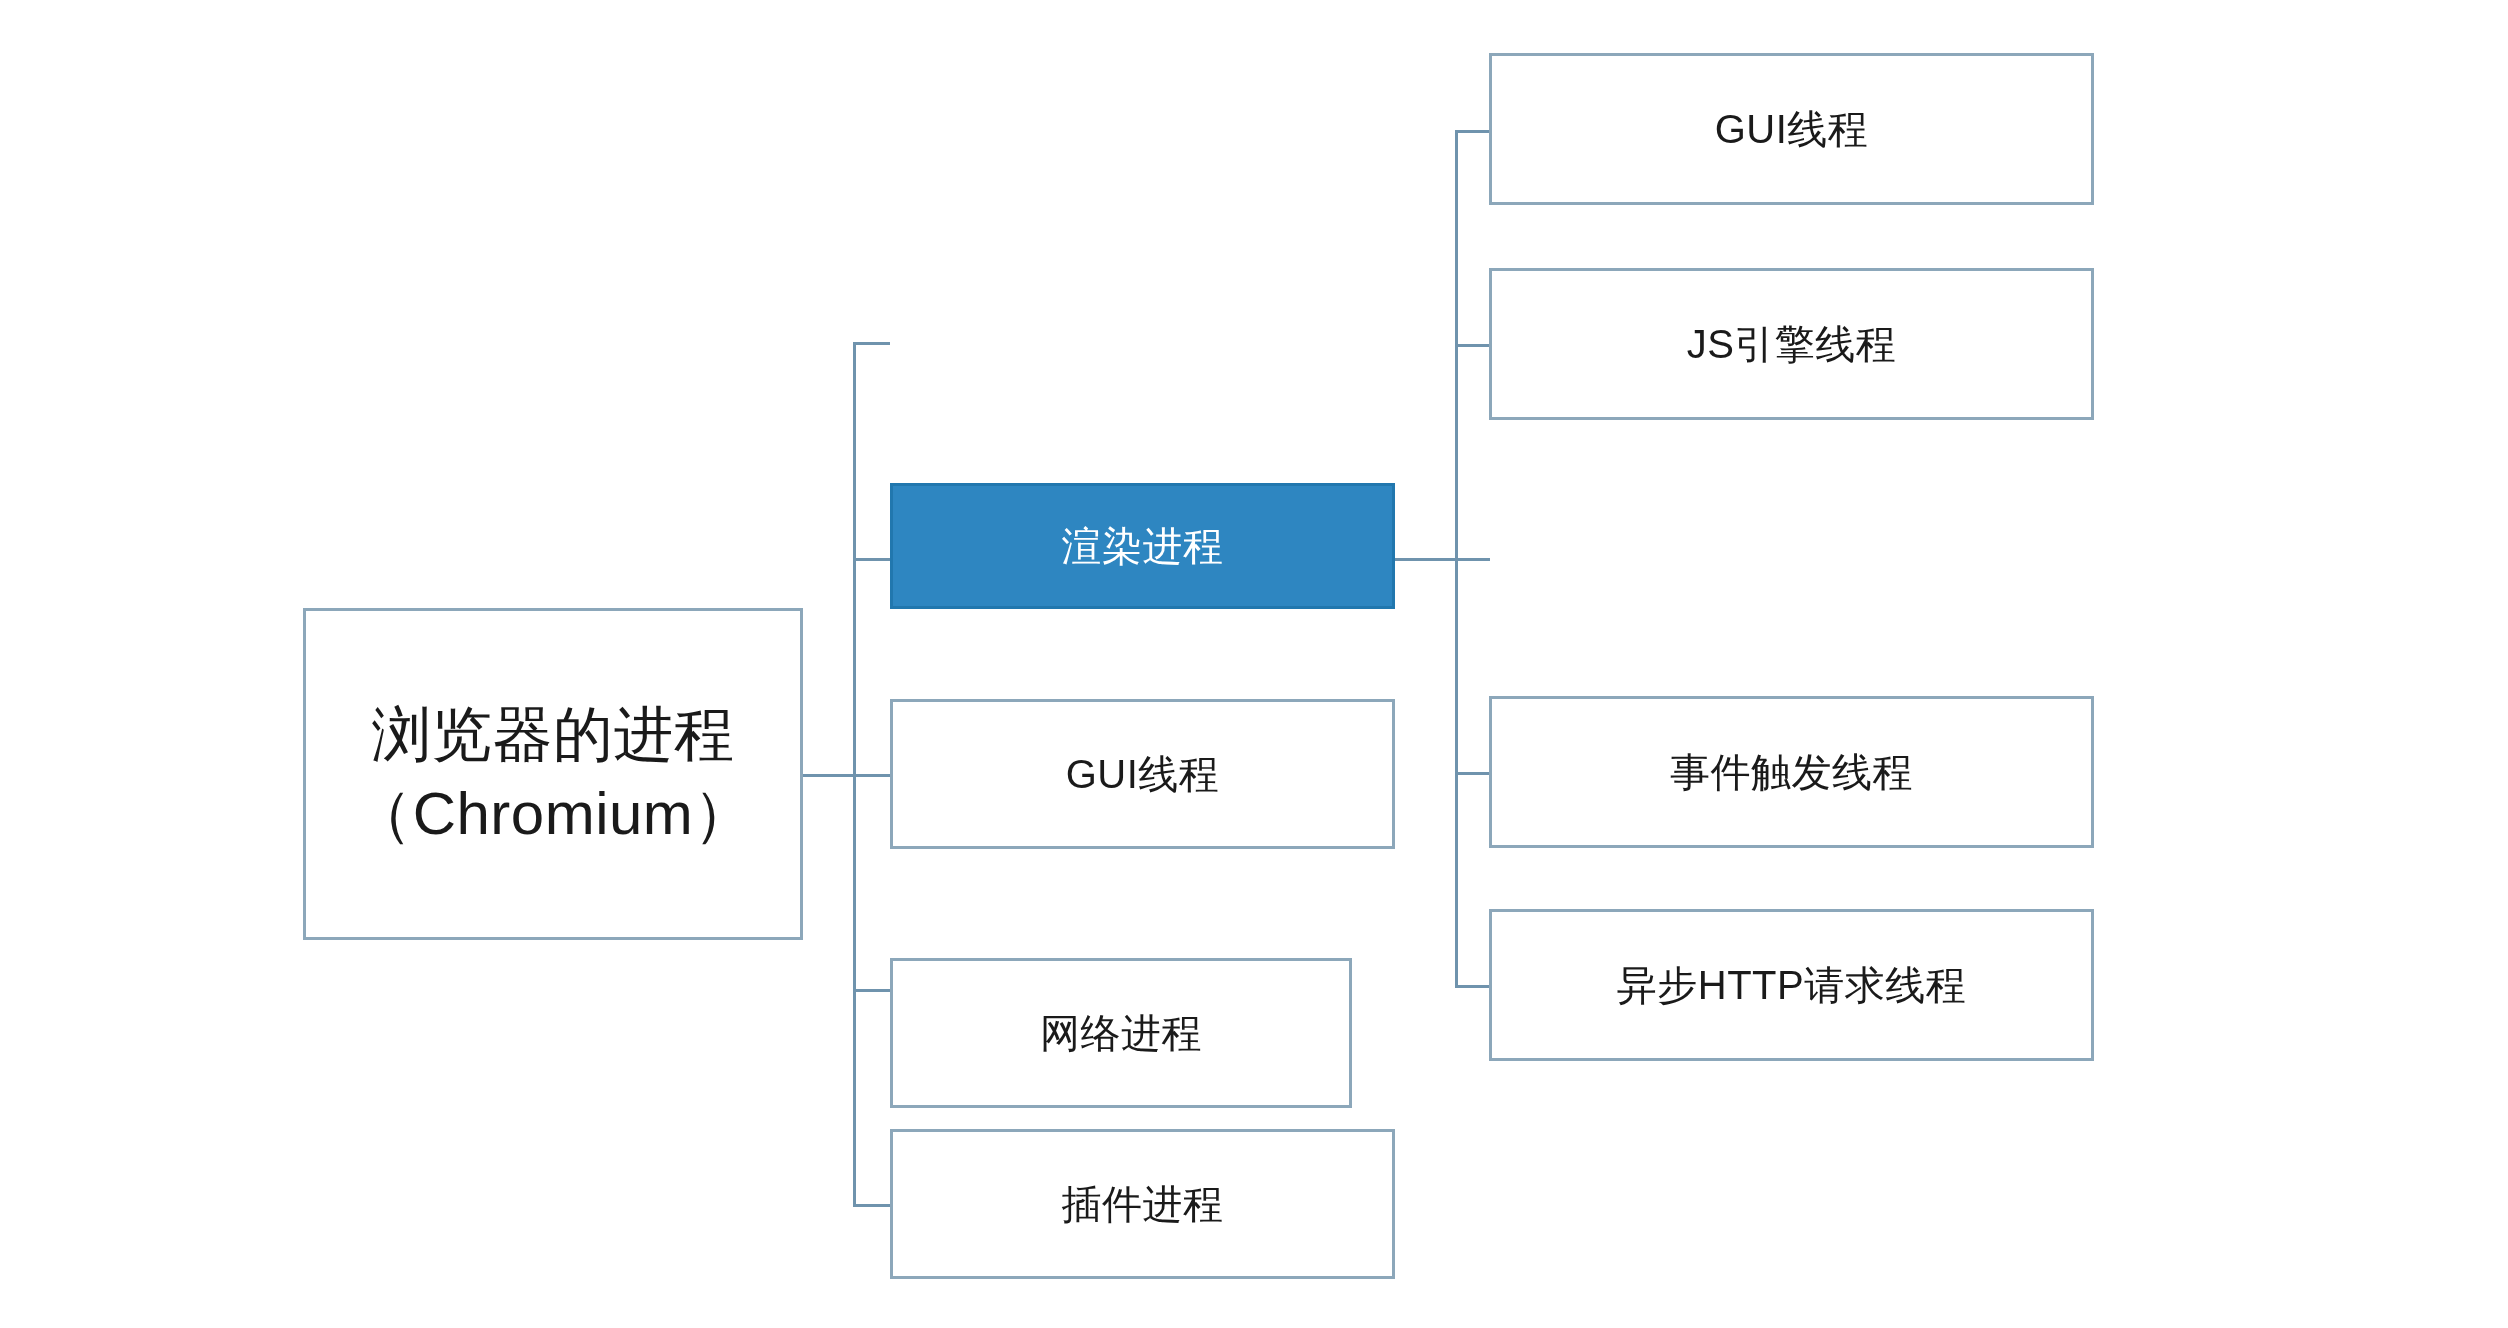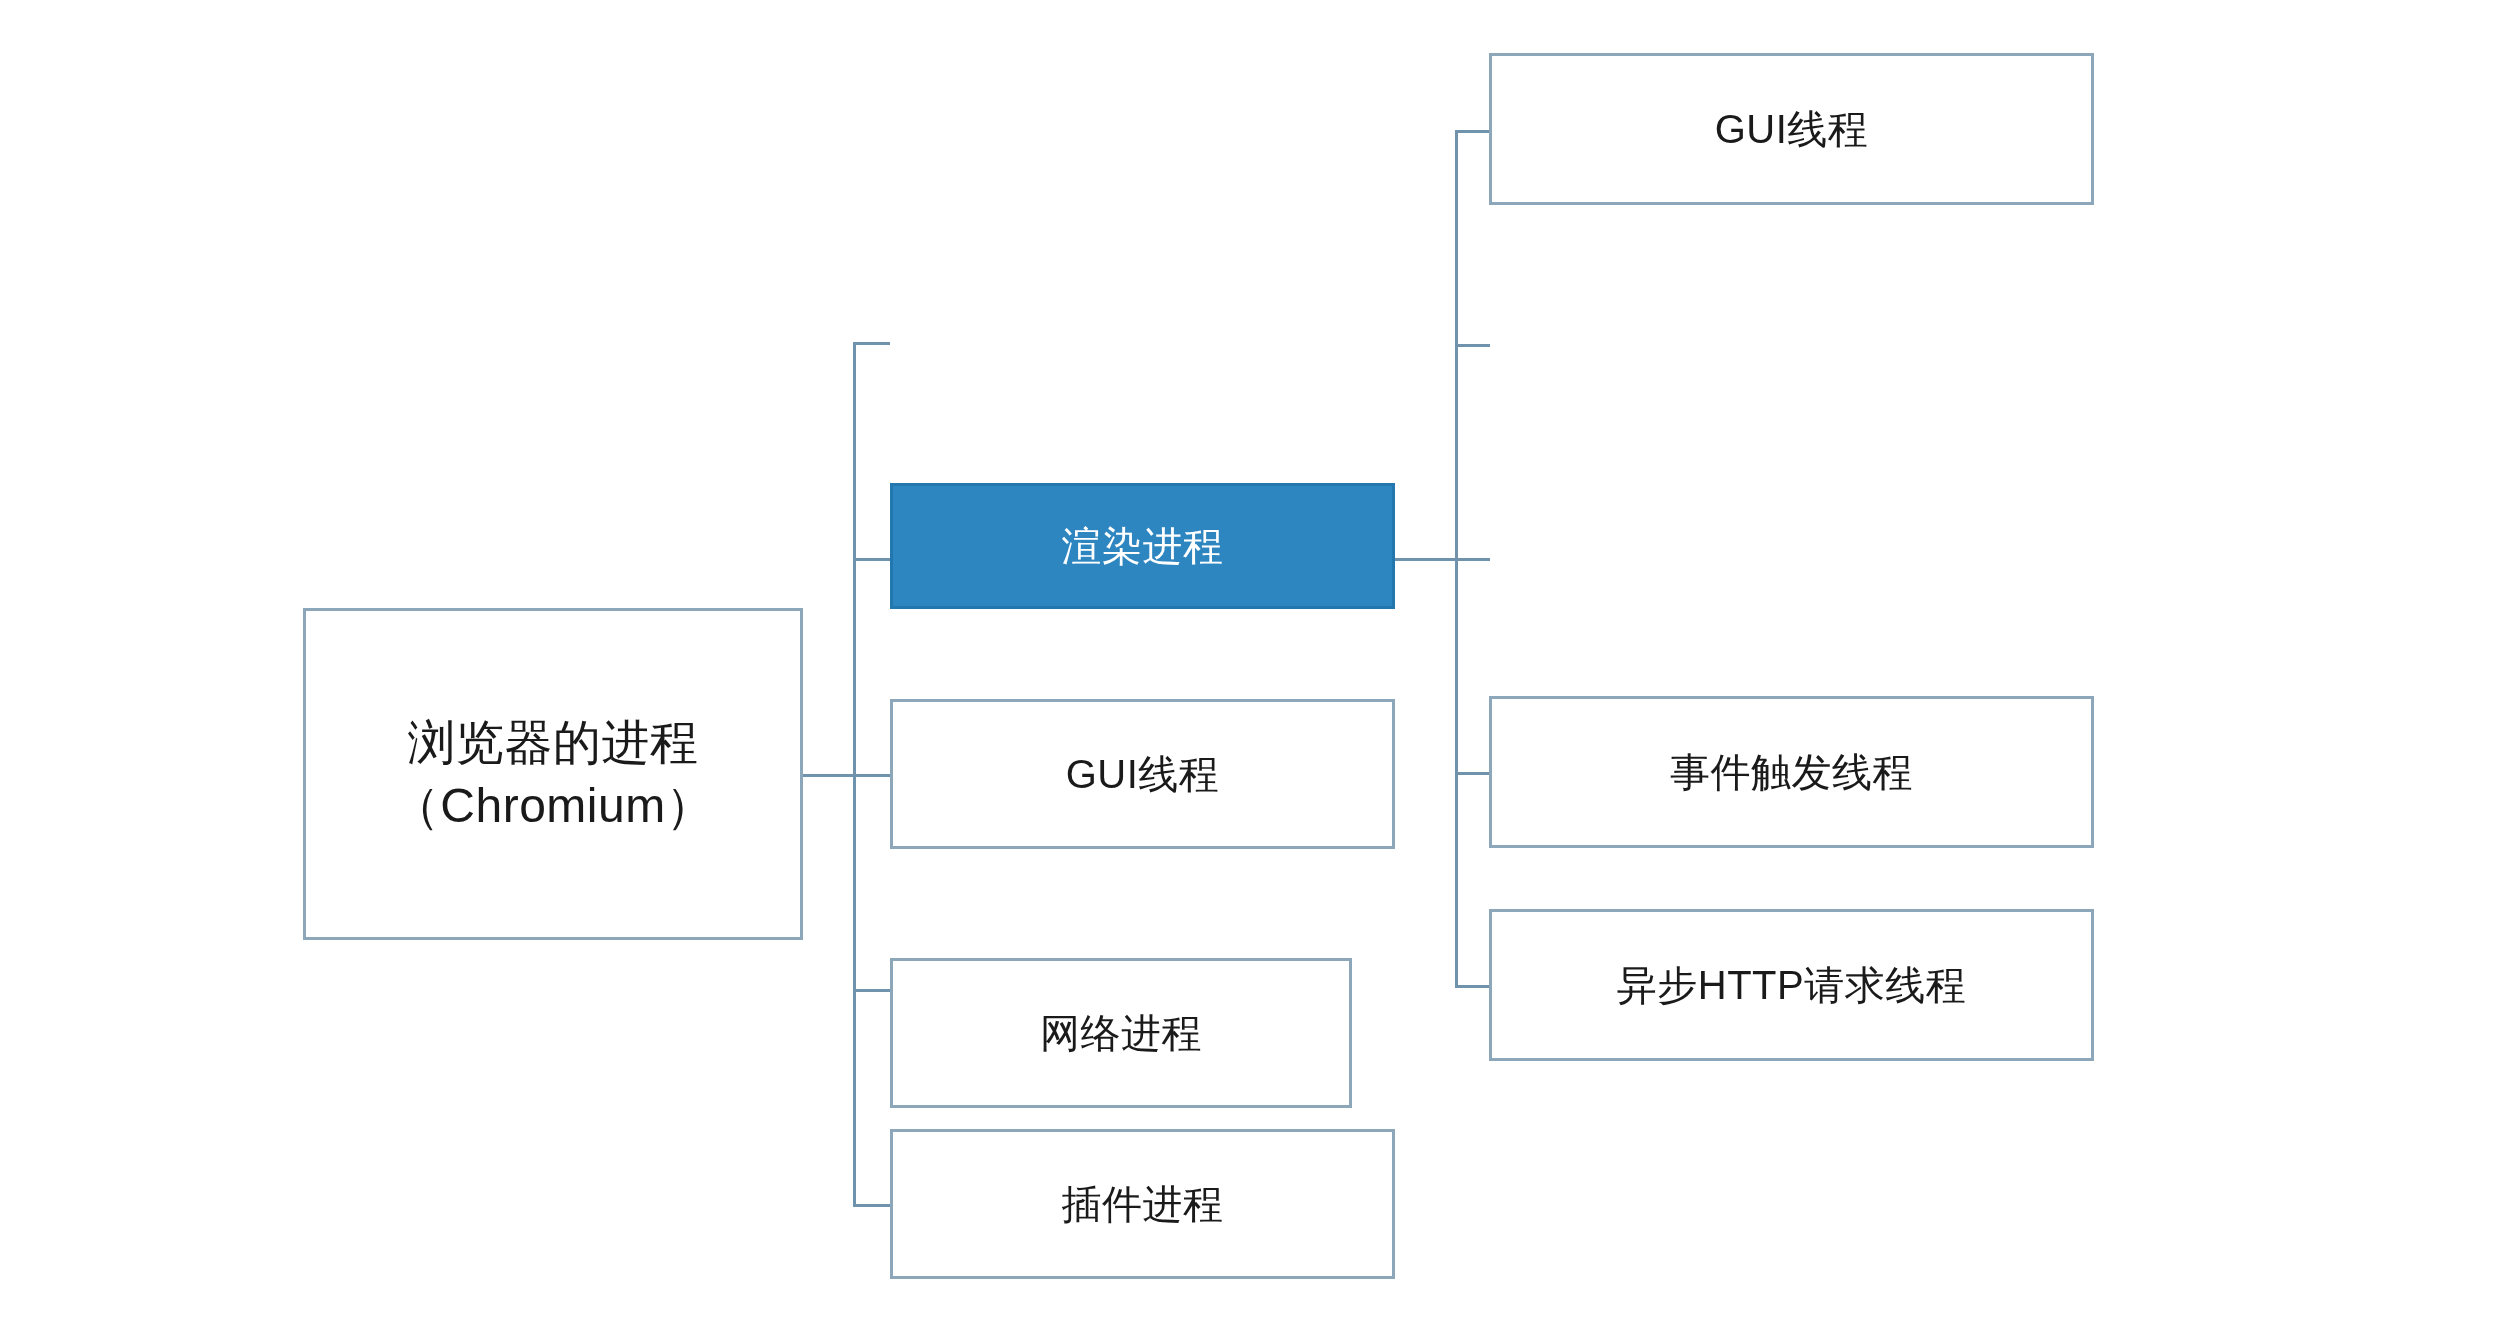--- a/index.html
+++ b/index.html
@@ -26,21 +26,21 @@
     text-align: center;
     background: #ffffff;
     border: 3px solid #8ca7ba;
     color: #1a1a1a;
     font-size: 40px;
     line-height: 1.32;
     letter-spacing: 0.5px;
     z-index: 3;
   }
   .node.root {
-    font-size: 48px;
+    font-size: 60px;
   }
   .node.highlight {
     background: #2e86c1;
     border-color: #2177ae;
     color: #ffffff;
   }
   .node .label {
     display: block;
     padding: 0 10px;
     white-space: pre-line;
@@ -98,20 +98,23 @@
   </div>
 
   <div class="node" style="left:890px; top:1129px; width:505px; height:150px;">
     <span class="label">插件进程</span>
   </div>
 
   <div class="node" style="left:1489px; top:53px; width:605px; height:152px;">
     <span class="label">GUI线程</span>
   </div>
 
+  <div class="node" style="left:1489px; top:268px; width:605px; height:152px;">
+    <span class="label">JS引擎线程</span>
+  </div>
 
 
   <div class="node" style="left:1489px; top:696px; width:605px; height:152px;">
     <span class="label">事件触发线程</span>
   </div>
 
   <div class="node" style="left:1489px; top:909px; width:605px; height:152px;">
     <span class="label">异步HTTP请求线程</span>
   </div>
 

